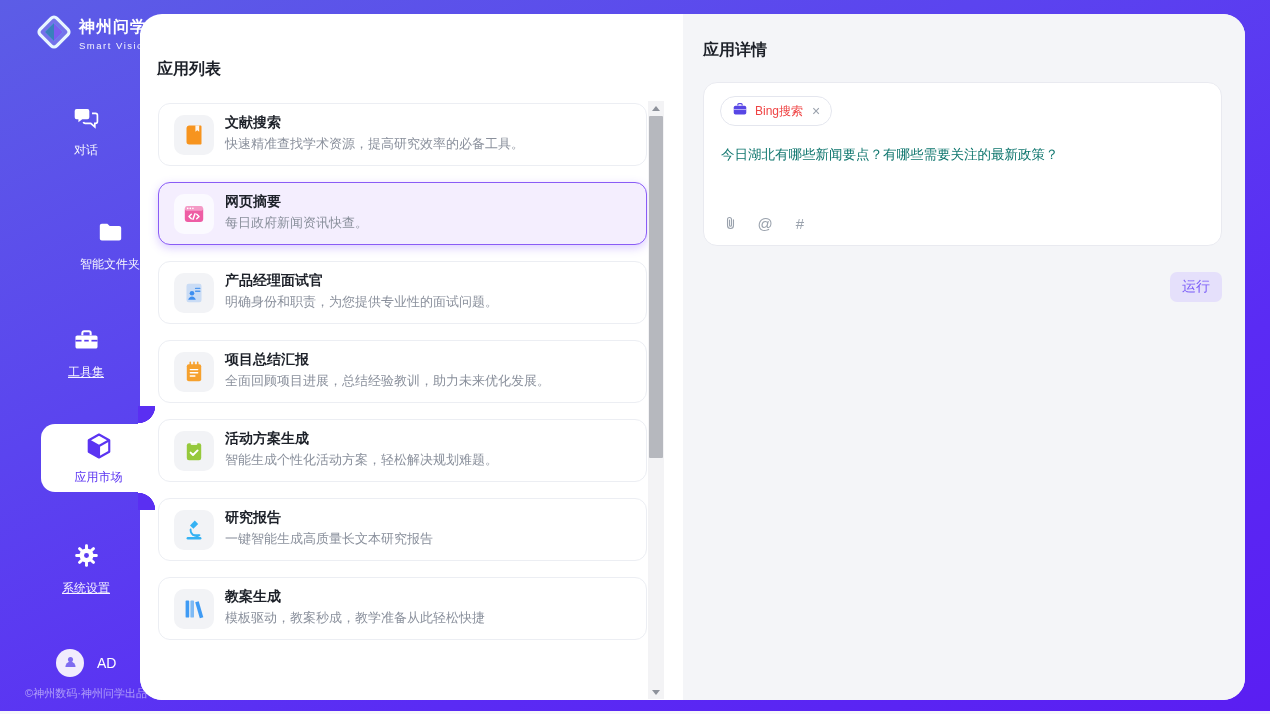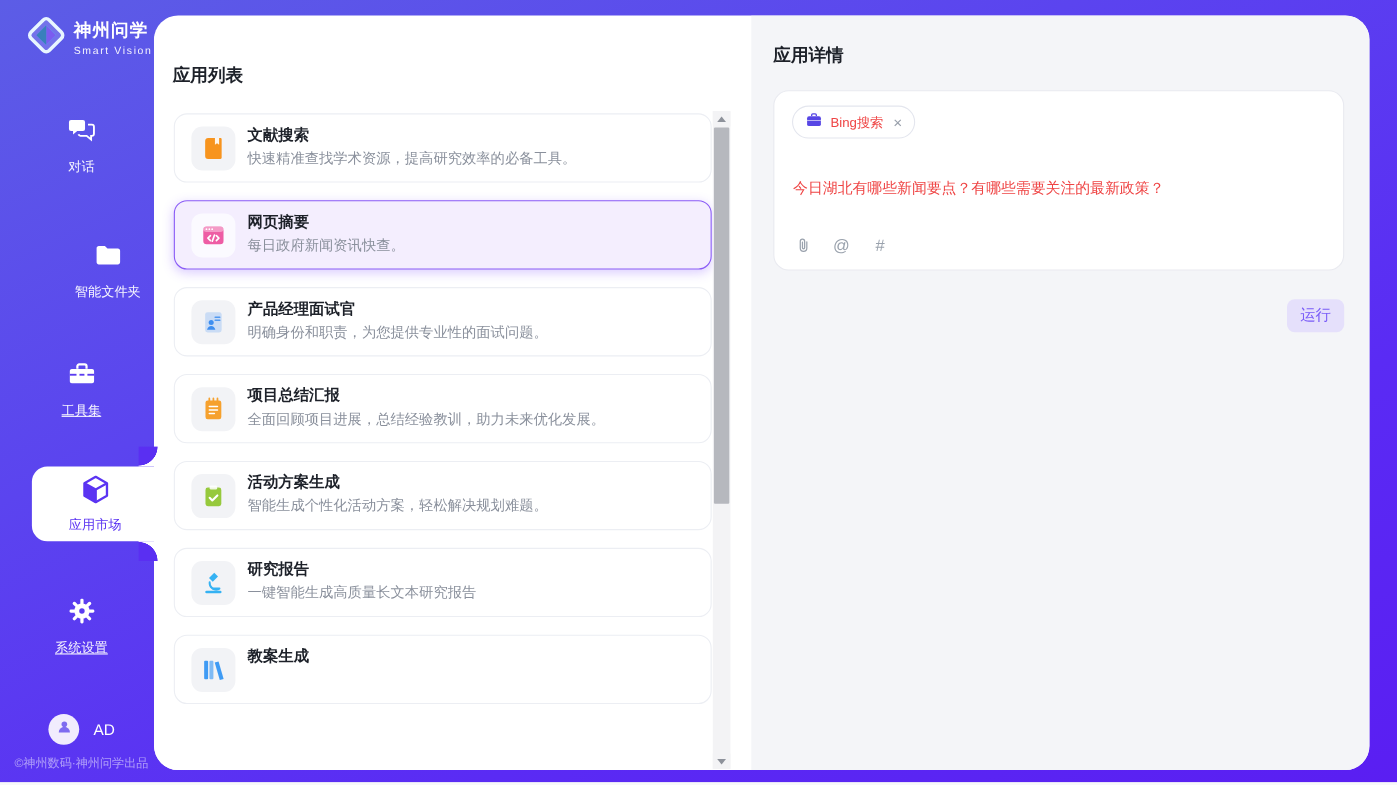--- a/index.html
+++ b/index.html
@@ -39,29 +39,29 @@
   .sb-thumb{position:absolute;left:1px;top:15px;width:14px;height:342px;background:#b6b8be;border-radius:1px;cursor:grab;}
 
   
   .detail-card{position:absolute;left:20px;top:68px;width:519px;height:164px;background:#fff;
     border:1px solid #e9eaf0;border-radius:14px;box-sizing:border-box;}
   .tool-tag{position:absolute;left:16px;top:13px;height:30px;display:inline-flex;align-items:center;gap:7px;
     padding:0 11px;background:#fff;border:1px solid #e4e6ee;border-radius:16px;box-sizing:border-box;}
   .tool-tag svg{width:16px;height:16px;color:#5746e5;}
   .tag-label{font-size:12px;color:#ef4444;}
   .tag-close{font-size:14px;color:#9aa1ac;margin-left:2px;cursor:pointer;line-height:1;}
-  .input-text{position:absolute;left:17px;top:79px;font-size:13.5px;color:#ef4444;white-space:nowrap;}
+  .input-text{position:absolute;left:17px;top:63px;font-size:13.5px;color:#0f766e;white-space:nowrap;}
   .attach-row{position:absolute;left:17px;bottom:13px;display:flex;gap:17px;align-items:center;color:#9aa2ad;}
   .ticon{width:18px;height:18px;display:flex;align-items:center;justify-content:center;font-size:15px;cursor:pointer;}
   .ticon svg{width:17px;height:17px;}
   .run-btn{position:absolute;left:487px;top:258px;width:52px;height:30px;background:#e5e0fb;color:#7a5cf8;
     font-size:14px;border:none;border-radius:7px;cursor:pointer;font-family:inherit;}
 
   
-  .sidebar{position:absolute;left:4px;top:0;width:140px;height:714px;z-index:3;}
+  .sidebar{position:absolute;left:16px;top:0;width:140px;height:714px;z-index:3;}
   .logo{position:absolute;left:19px;top:13px;display:flex;gap:6px;align-items:center;}
   .logo svg{width:38px;height:38px;}
   .logo-t1{font-size:16px;font-weight:bold;color:#fff;letter-spacing:1px;}
   .logo-t2{font-size:9.5px;color:rgba(255,255,255,.93);letter-spacing:1.5px;margin-top:2px;}
   .nav-item{position:absolute;left:0;width:140px;display:flex;flex-direction:column;align-items:center;
     color:#fff;cursor:pointer;}
   .nav-item svg{width:27px;height:27px;}
   .nav-label{font-size:12px;margin-top:7px;color:rgba(255,255,255,.95);}
   .nav-label.u{text-decoration:underline;}
   .nav-item:nth-child(1){top:104px;} .nav-item:nth-child(2){top:218px;padding-left:24px;}
@@ -256,20 +256,21 @@
     <span class="tile">
               <span class="tile-icon" style="color: rgb(63, 155, 244); display: flex;">
                 <svg viewBox="0 0 24 24">
                   <rect x="3.6" y="3.6" width="3.6" height="17" rx=".9" fill="currentColor"></rect>
                   <rect x="8.4" y="3.6" width="3.6" height="17" rx=".9" fill="currentColor" opacity=".65"></rect>
                   <path fill="currentColor" d="M13.2 5.3l3.5-1 4.6 15.9-3.5 1z"></path>
                 </svg>
               </span>
             </span>
     <div class="app-name">教案生成</div>
+    <div class="app-desc">模板驱动，教案秒成，教学准备从此轻松快捷</div>
   </div>
         </div>
       <div class="scrollbar">
         <span class="sb-arrow sb-up">
             <span class="tri-up"></span>
           </span>
         <span class="sb-thumb"></span>
         <span class="sb-arrow sb-down">
             <span class="tri-down"></span>
           </span>

